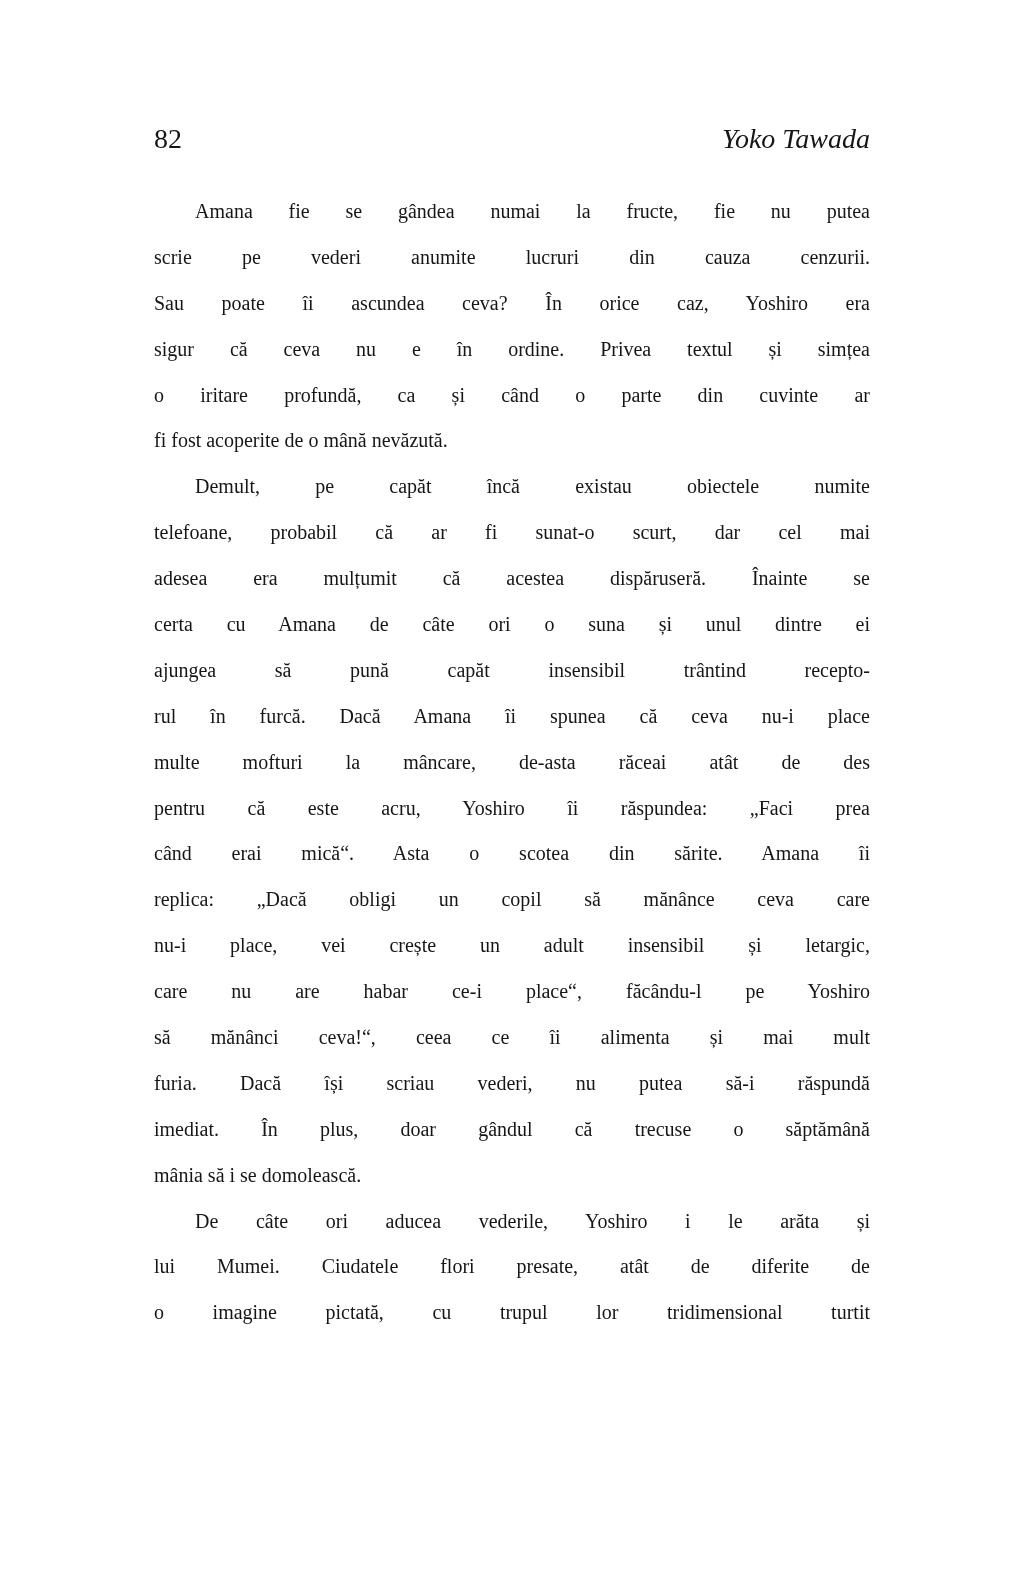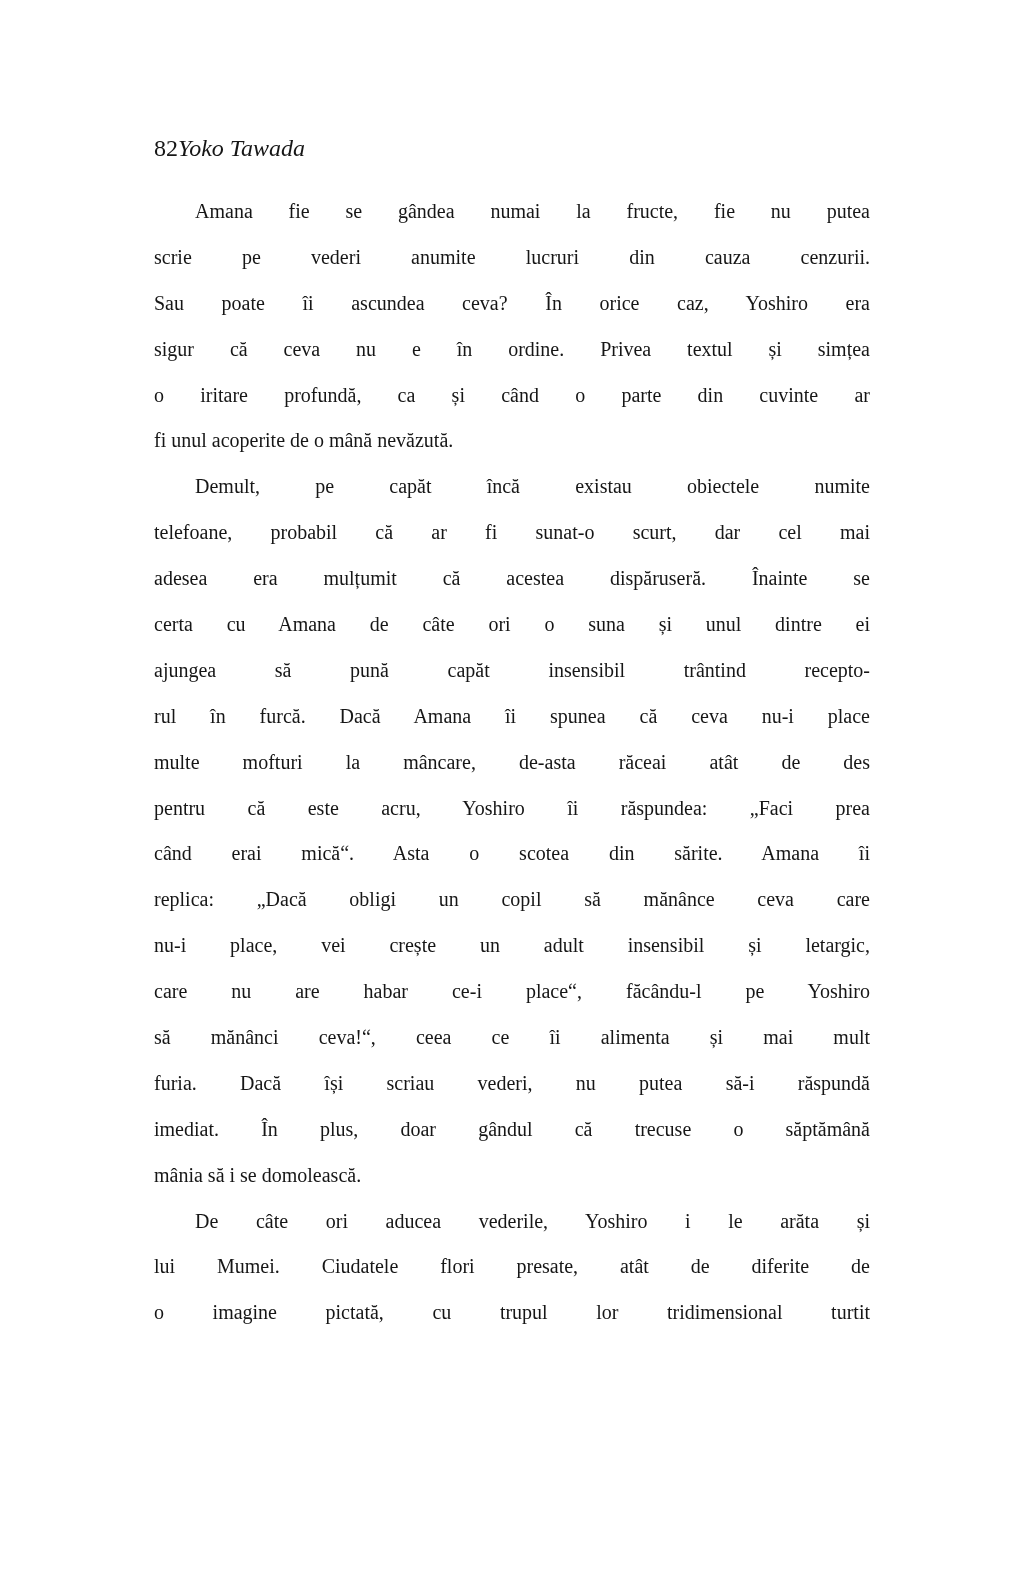--- a/index.html
+++ b/index.html
@@ -12,29 +12,30 @@
   }
   .page {
     position: absolute;
     inset: 0;
     background: #ffffff;
     color: #161616;
   }
   .header {
     position: absolute;
     left: 154px;
-    top: 135px;
+    top: 112px;
     width: 716px;
     display: flex;
+    justify-content: space-between;
     align-items: baseline;
-    font-size: 24px;
+    font-size: 28px;
     line-height: 1.15;
   }
   .page-number { font-style: normal; }
-  .running-head { font-style: italic; }
+  .running-head { font-style: italic; margin-top: 11px; }
   .content {
     position: absolute;
     left: 154px;
     top: 189px;
     width: 716px;
     font-size: 20px;
     line-height: 45.9px;
   }
   .paragraph { margin: 0; }
   .line {
@@ -57,21 +58,21 @@
     <span class="page-number">82</span>
     <span class="running-head">Yoko Tawada</span>
   </div>
   <div class="content">
       <div class="paragraph">
         <div class="line first">Amana fie se gândea numai la fructe, fie nu putea</div>
         <div class="line">scrie pe vederi anumite lucruri din cauza cenzurii.</div>
         <div class="line">Sau poate îi ascundea ceva? În orice caz, Yoshiro era</div>
         <div class="line">sigur că ceva nu e în ordine. Privea textul și simțea</div>
         <div class="line">o iritare profundă, ca și când o parte din cuvinte ar</div>
-        <div class="line last">fi unul acoperite de o mână nevăzută.</div>
+        <div class="line last">fi fost acoperite de o mână nevăzută.</div>
       </div>
       <div class="paragraph">
         <div class="line first">Demult, pe capăt încă existau obiectele numite</div>
         <div class="line">telefoane, probabil că ar fi sunat-o scurt, dar cel mai</div>
         <div class="line">adesea era mulțumit că acestea dispăruseră. Înainte se</div>
         <div class="line">certa cu Amana de câte ori o suna și unul dintre ei</div>
         <div class="line">ajungea să pună capăt insensibil trântind recepto-</div>
         <div class="line">rul în furcă. Dacă Amana îi spunea că ceva nu-i place</div>
         <div class="line">multe mofturi la mâncare, de-asta răceai atât de des</div>
         <div class="line">pentru că este acru, Yoshiro îi răspundea: „Faci prea</div>

